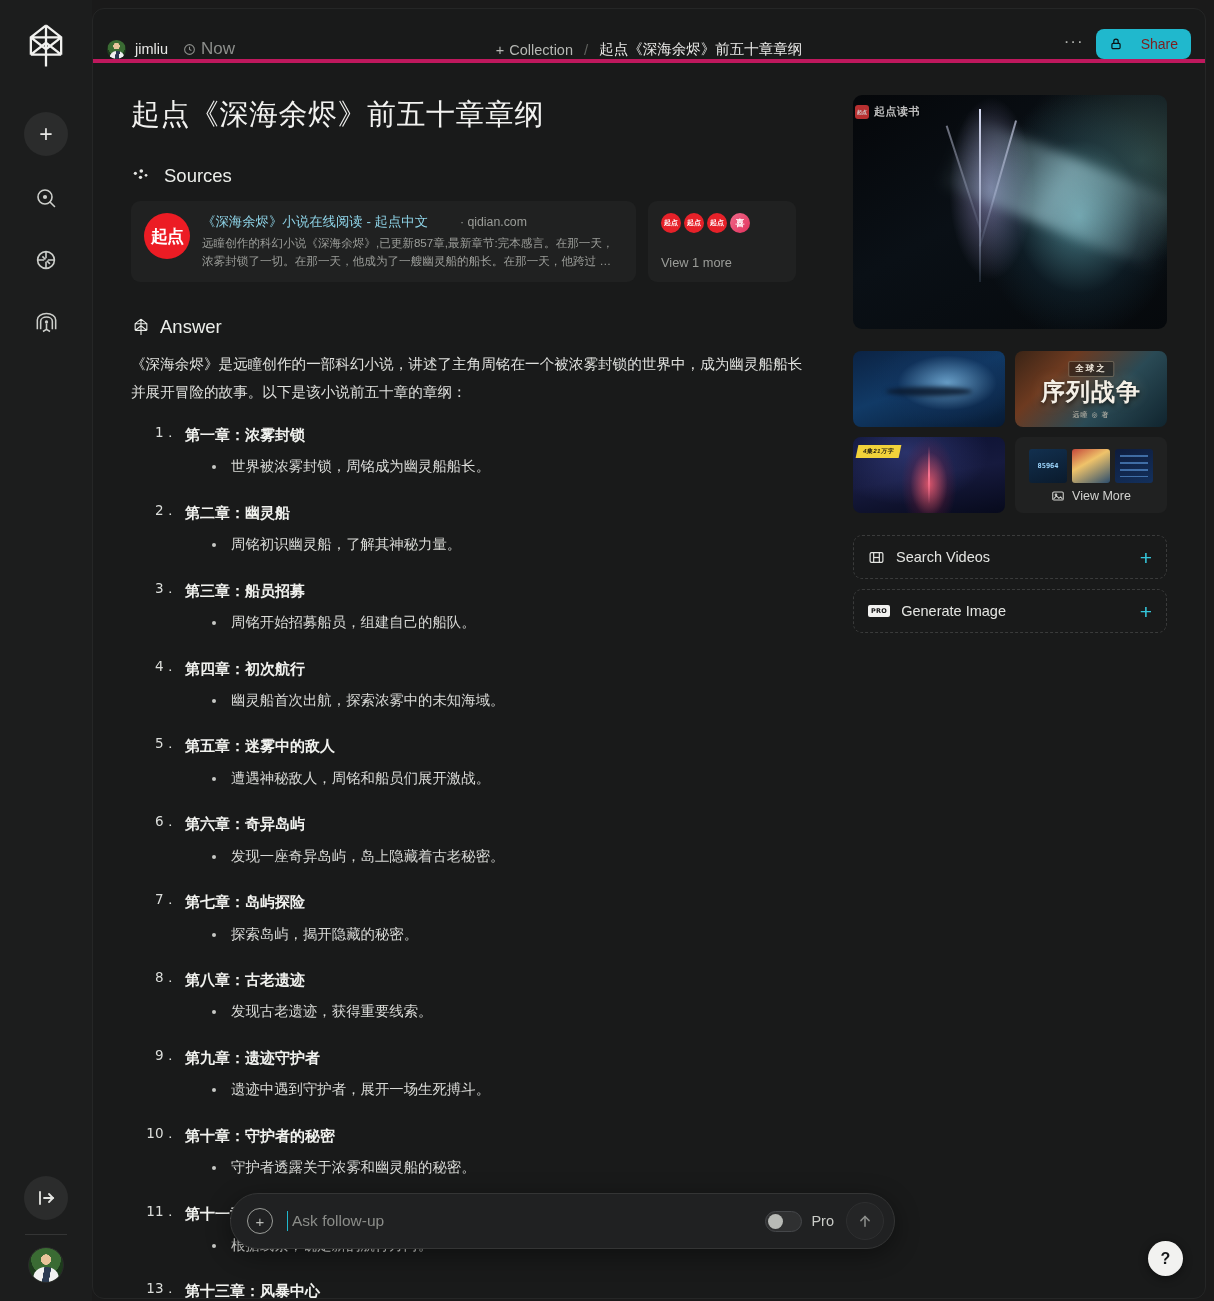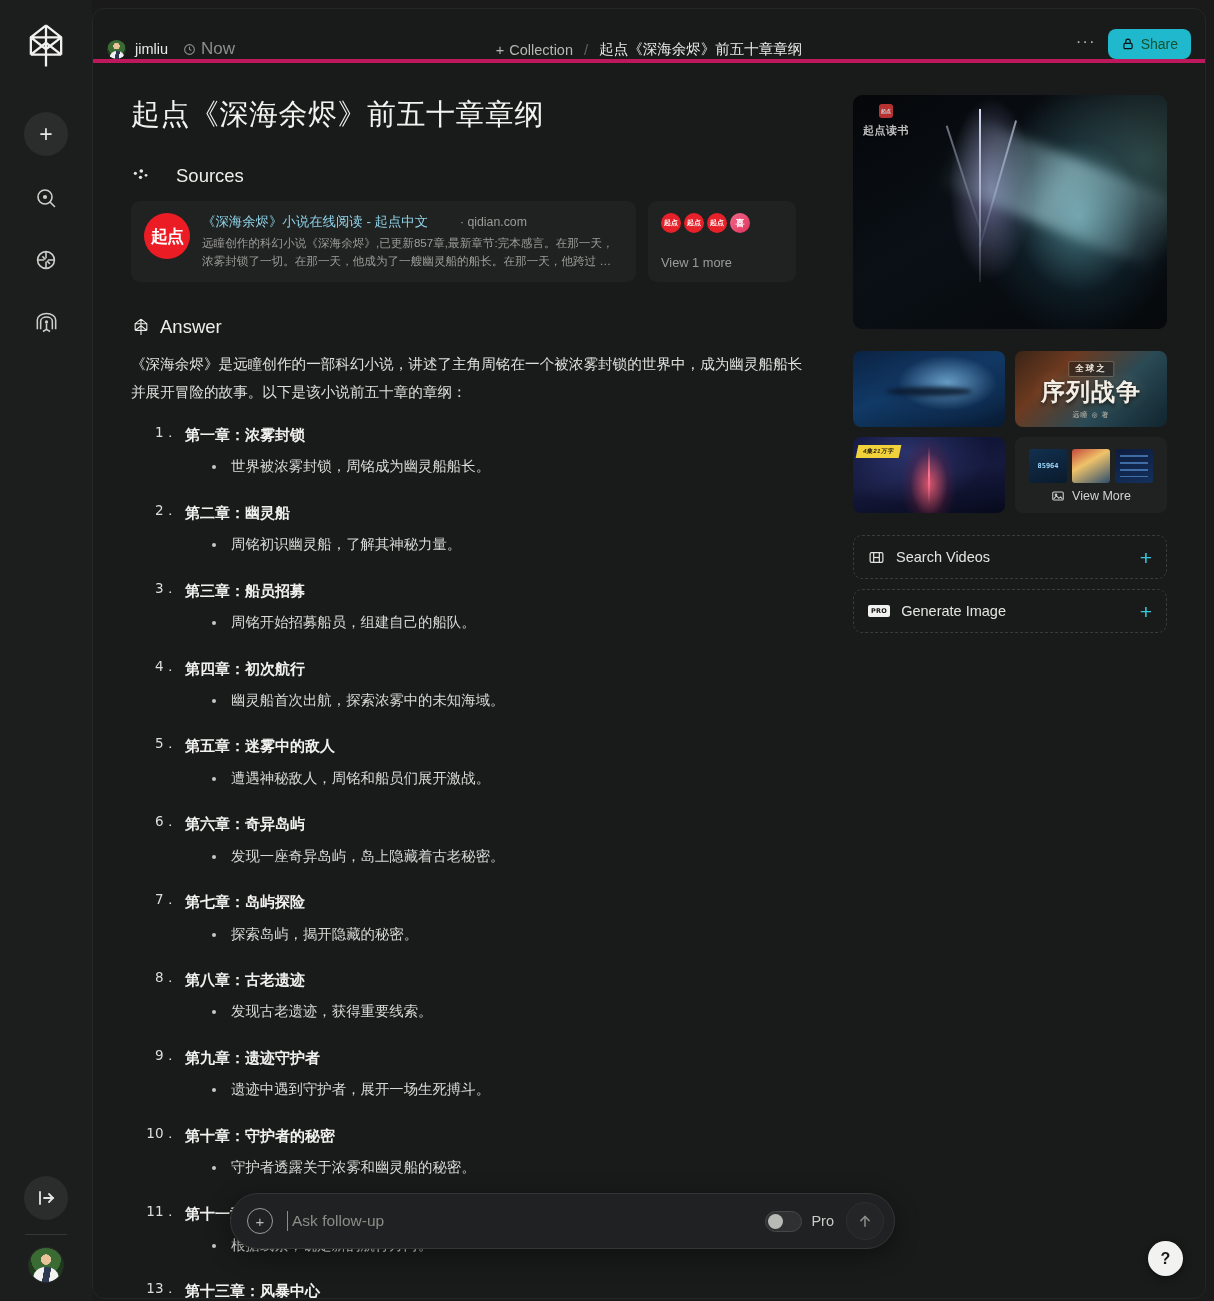--- a/index.html
+++ b/index.html
@@ -73,37 +73,37 @@
   .tb-center {
     position: absolute; left: 50%; transform: translateX(-50%);
     display: flex; align-items: center; gap: 11px; white-space: nowrap;
   }
   .tb-collection { display:flex; align-items:center; gap:5px; color: #b6b8b4; font-size: 14.5px; cursor:pointer; }
   .tb-slash { color: #5e605d; font-size: 15px; }
   .tb-title { color: #e9e9e7; font-size: 14.5px; }
   .tb-right { margin-left: auto; display: flex; align-items: center; gap: 12px; }
   .tb-dots { color: #b0b2ae; font-size: 17px; letter-spacing: 1px; cursor: pointer; line-height: 1; padding-bottom:6px;}
   .share-btn {
-    display: flex; align-items: center; gap: 6px;
-    background: #20b8cd; color: #14532d; border-radius: 8px;
+    display: flex; align-items: center; gap: 18px;
+    background: #20b8cd; color: #7f1d1d; border-radius: 8px;
     padding: 7px 13px; font-size: 14px; font-weight: 500; cursor: pointer; border: none;
     font-family: inherit;
   }
 
   
   .content {
     position: absolute; top: 54px; left: 0; right: 0; bottom: 0;
     display: flex; gap: 0; padding: 0 0 0 0; overflow: hidden;
   }
   .col-main { width: 762px; padding: 32px 40px 0 38px; }
   .col-side { width: 352px; padding: 32px 38px 0 0; }
 
   h1.page-title { color: #f2f2f0; font-size: 29px; font-weight: 400; letter-spacing: .5px; margin-bottom: 30px; }
 
-  .sec-head { display: flex; align-items: center; gap: 26px; margin-bottom: 14px; }
+  .sec-head { display: flex; align-items: center; gap: 14px; margin-bottom: 14px; }
   .sec-head .lbl { color: #eceeea; font-size: 18.5px; font-weight: 500; }
 
   .source-row { display: flex; gap: 12px; }
   .source-card {
     flex: 1 1 auto; background: #202121; border-radius: 9px; padding: 12px 13px;
     display: flex; gap: 12px; cursor: pointer; max-width: 505px;
   }
   .qd-logo {
     width: 46px; height: 46px; border-radius: 50%; background: #ec1c24; flex: 0 0 46px;
     display: flex; align-items: center; justify-content: center;
@@ -169,23 +169,22 @@
     transform: rotate(22deg); filter: blur(6px);
   }
   .hero .bolt {
     position: absolute; left: 40%; top: 6%; width: 2px; height: 74%;
     background: linear-gradient(180deg, rgba(225,230,255,.95), rgba(160,190,230,.15));
     filter: blur(.4px);
   }
   .hero .bolt.b2 { left: 46%; top: 10%; height: 56%; transform: rotate(16deg); opacity: .65; }
   .hero .bolt.b3 { left: 35%; top: 12%; height: 48%; transform: rotate(-18deg); opacity: .5; }
   .wm {
-    position: absolute; left: 10px; top: 9px; display: flex; align-items: center; gap: 5px;
+    position: absolute; left: 2px; top: 9px; display: flex; align-items: center; gap: 5px;
     opacity: .82;
-    flex-direction: column;
   }
   .wm-badge {
     width: 14px; height: 14px; border-radius: 3px; background: #e03a3a;
     display:flex;align-items:center;justify-content:center; color:#fff; font-size:5px; font-weight:700;
     font-family:"DejaVu Sans", sans-serif;
   }
   .wm-txt { color: #e4e4e4; font-size: 11px; font-weight: 700; letter-spacing:.5px; text-shadow:0 1px 2px #000; }
 
   .thumb-grid { display: grid; grid-template-columns: 152px 152px; gap: 10px; margin-top: 22px; }
   .thumb { height: 76px; border-radius: 8px; overflow: hidden; position: relative; cursor: pointer; }

